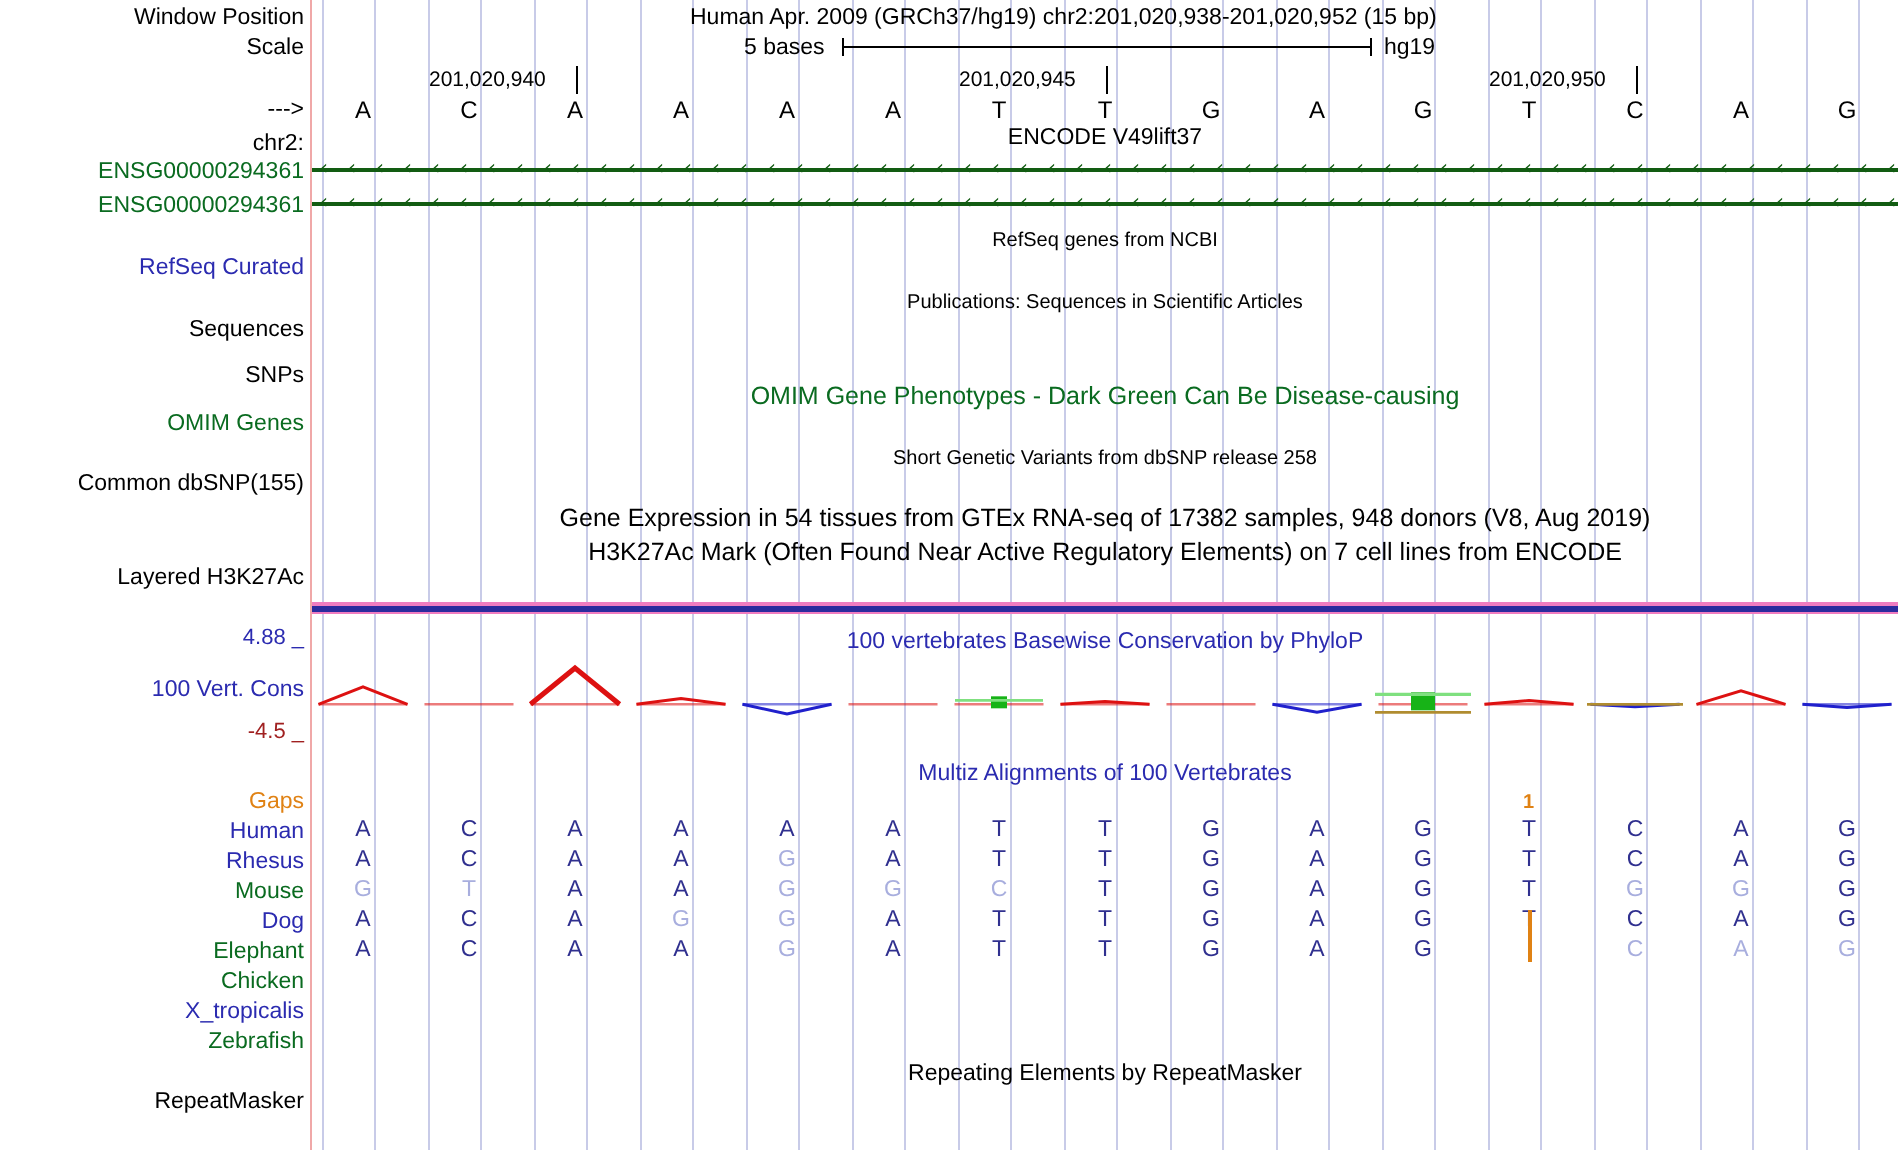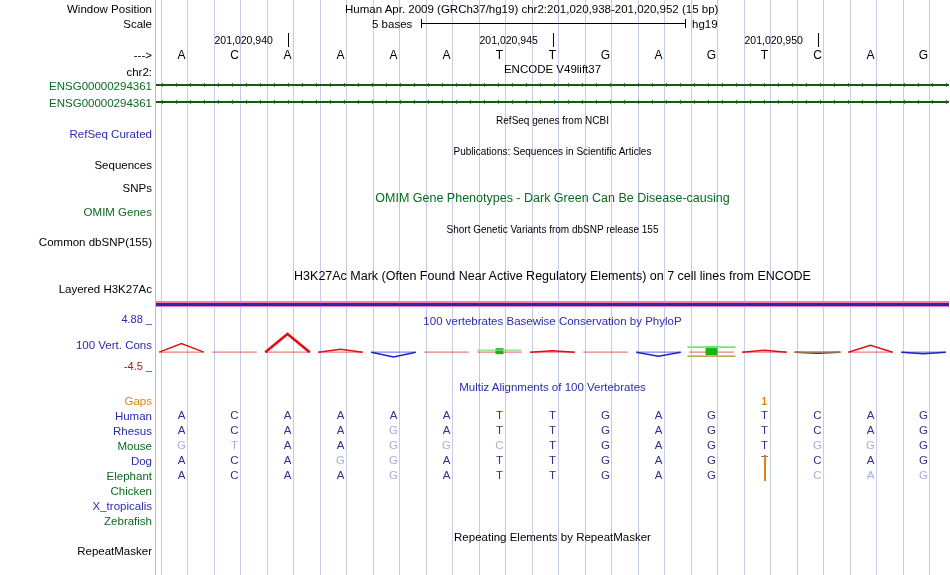--- a/index.html
+++ b/index.html
@@ -332,22 +332,23 @@
       <div class="arrowhead" style="left: 774px;">‹</div>
       <div class="arrowhead" style="left: 788px;">‹</div>
     </div>
 
   <div class="ctext t-small" style="top:115px;">RefSeq genes from NCBI</div>
 
   <div class="ctext t-big c-green" style="top:191px;">OMIM Gene Phenotypes - Dark Green Can Be Disease-causing</div>
 
   <div class="ctext t-small" style="top:146px;">Publications: Sequences in Scientific Articles</div>
 
-  <div class="ctext t-small" style="top:224px;">Short Genetic Variants from dbSNP release 155</div>
-
+  <div class="ctext t-small" style="top:224px;">Short Genetic Variants from dbSNP release 258</div>
+
+  <div class="ctext t-big" style="top:252px;">Gene Expression in 54 tissues from GTEx RNA-seq of 17382 samples, 948 donors (V8, Aug 2019)</div>
 
   <div class="ctext t-big" style="top:269px;">H3K27Ac Mark (Often Found Near Active Regulatory Elements) on 7 cell lines from ENCODE</div>
   <div class="h3bar" style="top:301px;height:7px;">
     <div class="h3pink"></div>
       <div class="h3navy"></div>
   </div>
 
   <div class="ctext t-mid c-blue" style="top:315px;">100 vertebrates Basewise Conservation by PhyloP</div>
   <div class="consplot" id="consplot" style="top:332px;"><svg width="795" height="36">
         <line x1="4.240000000000002" x2="48.76" y1="20.160000000000004" y2="20.160000000000004" stroke="#dd1111" stroke-width="1.2" opacity="0.55"></line>

